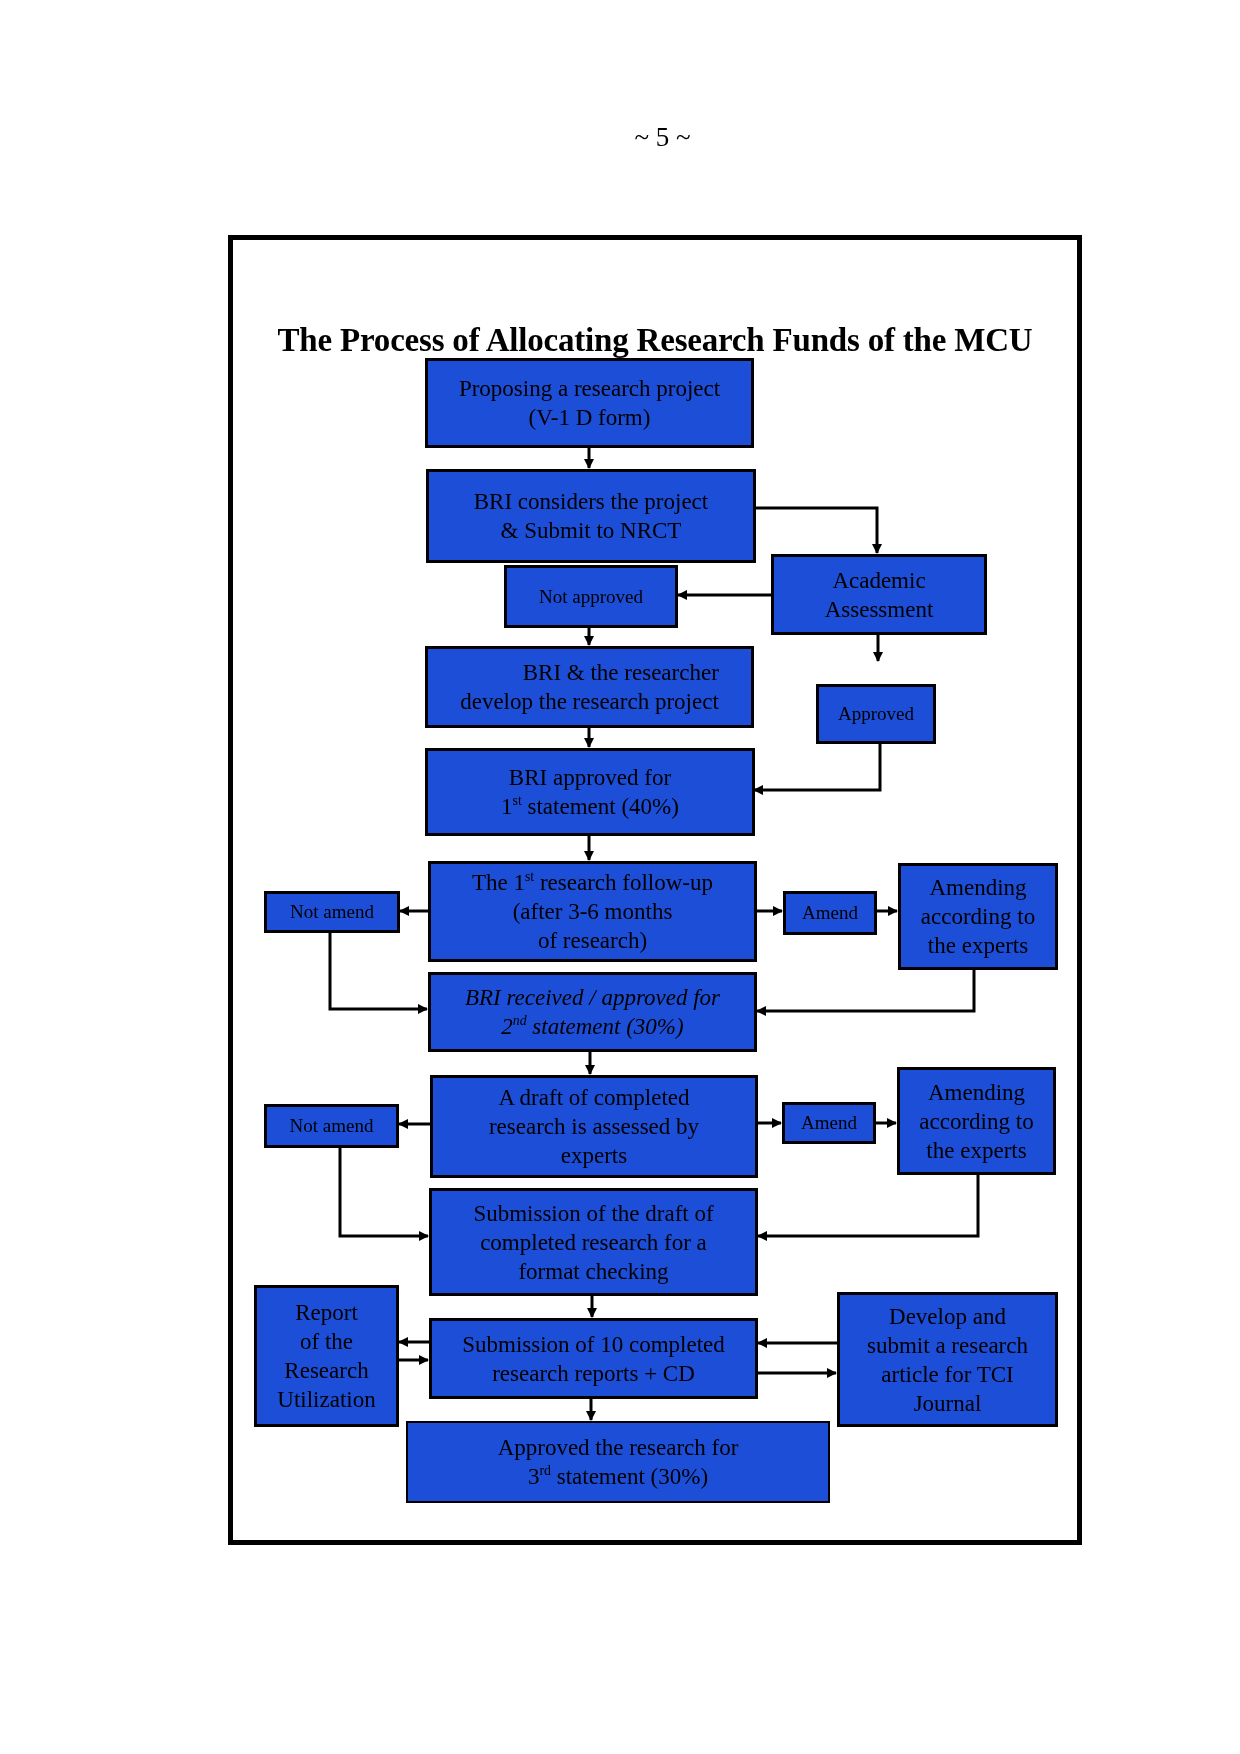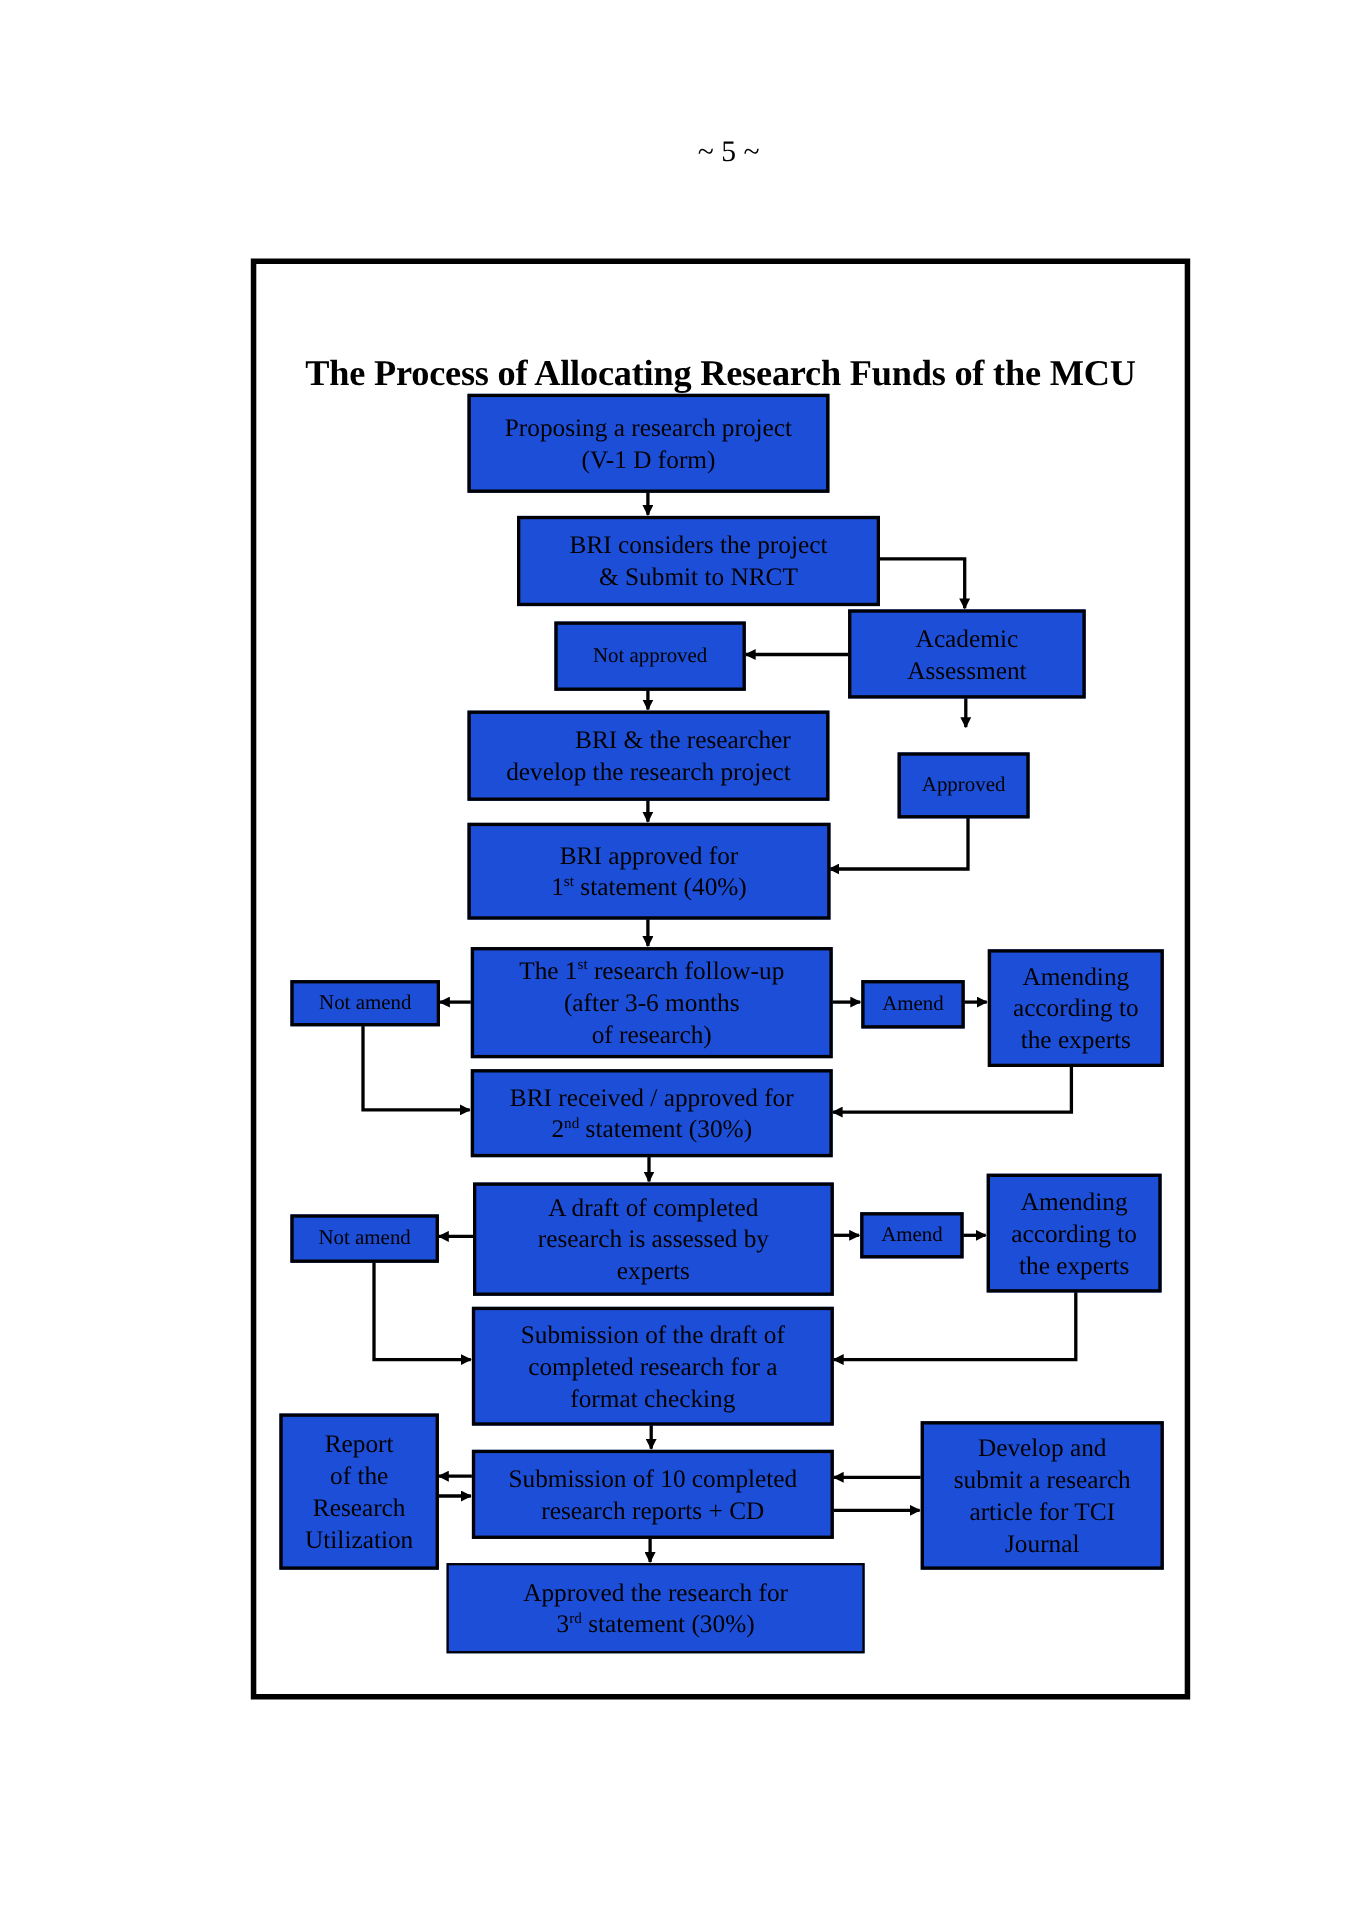--- a/index.html
+++ b/index.html
@@ -56,21 +56,21 @@
     <path d="M837,1343 H758" marker-end="url(#ah)"></path>
     <path d="M757,1373 H836" marker-end="url(#ah)"></path>
     <path d="M591,1398 V1420" marker-end="url(#ah)"></path>
   </g>
 </svg>
 
 <div class="box" style="left:425px;top:358px;width:329px;height:90px;">
   <div class="txt"><span>Proposing a research project</span><br><span>(V-1 D form)</span></div>
 </div>
 
-<div class="box" style="left:426px;top:469px;width:330px;height:82px;margin-left:44px;">
+<div class="box" style="left:426px;top:469px;width:330px;height:94px;">
   <div class="txt"><span>BRI considers the project</span><br><span>&amp; Submit to NRCT</span></div>
 </div>
 
 <div class="box" style="left:771px;top:554px;width:216px;height:81px;">
   <div class="txt"><span>Academic</span><br><span>Assessment</span></div>
 </div>
 
 <div class="box small" style="left:504px;top:565px;width:174px;height:63px;">
   <span>Not approved</span>
 </div>
@@ -96,21 +96,21 @@
 </div>
 
 <div class="box small" style="left:783px;top:891px;width:94px;height:44px;">
   <span>Amend</span>
 </div>
 
 <div class="box" style="left:898px;top:863px;width:160px;height:107px;">
   <div class="txt"><span>Amending</span><br><span>according to</span><br><span>the experts</span></div>
 </div>
 
-<div class="box" style="left:428px;top:972px;width:329px;height:80px;">
+<div class="box" style="left:428px;top:972px;width:329px;height:80px;font-style:italic;">
   <div class="txt"><span>BRI received / approved for</span><br><span>2</span><sup>nd</sup><span style="white-space:pre"> statement (30%)</span></div>
 </div>
 
 <div class="box" style="left:430px;top:1075px;width:328px;height:103px;">
   <div class="txt"><span>A draft of completed</span><br><span>research is assessed by</span><br><span>experts</span></div>
 </div>
 
 <div class="box small" style="left:264px;top:1104px;width:135px;height:44px;">
   <span>Not amend</span>
 </div>
@@ -132,15 +132,15 @@
 </div>
 
 <div class="box" style="left:429px;top:1318px;width:329px;height:81px;">
   <div class="txt"><span>Submission of 10 completed</span><br><span>research reports + CD</span></div>
 </div>
 
 <div class="box" style="left:837px;top:1292px;width:221px;height:135px;">
   <div class="txt"><span>Develop and</span><br><span>submit a research</span><br><span>article for TCI</span><br><span>Journal</span></div>
 </div>
 
-<div class="box" style="left:406px;top:1421px;width:380px;height:82px;border-width:2px;">
+<div class="box" style="left:406px;top:1421px;width:424px;height:82px;border-width:2px;">
   <div class="txt"><span>Approved the research for</span><br><span>3</span><sup>rd</sup><span style="white-space:pre"> statement (30%)</span></div>
 </div>
 
 </body></html>

